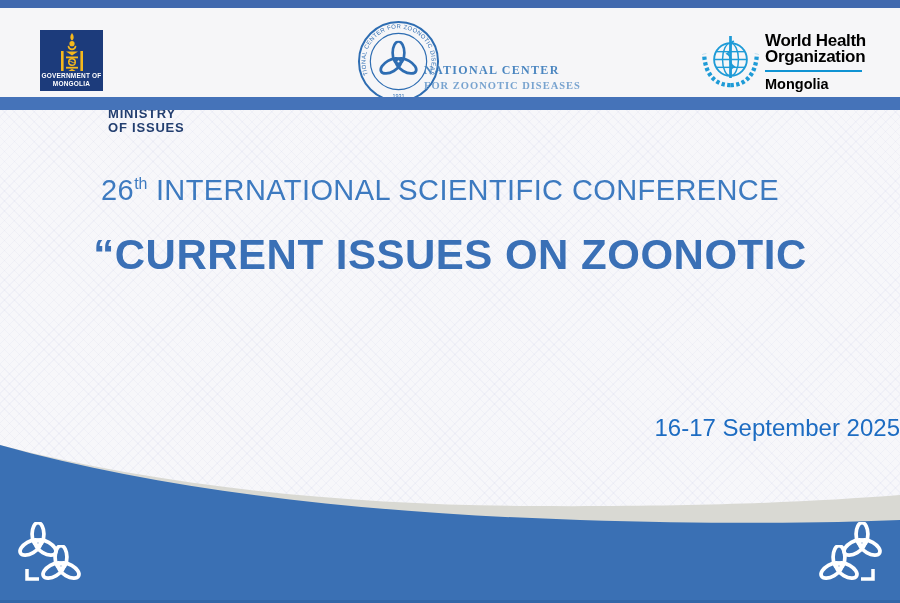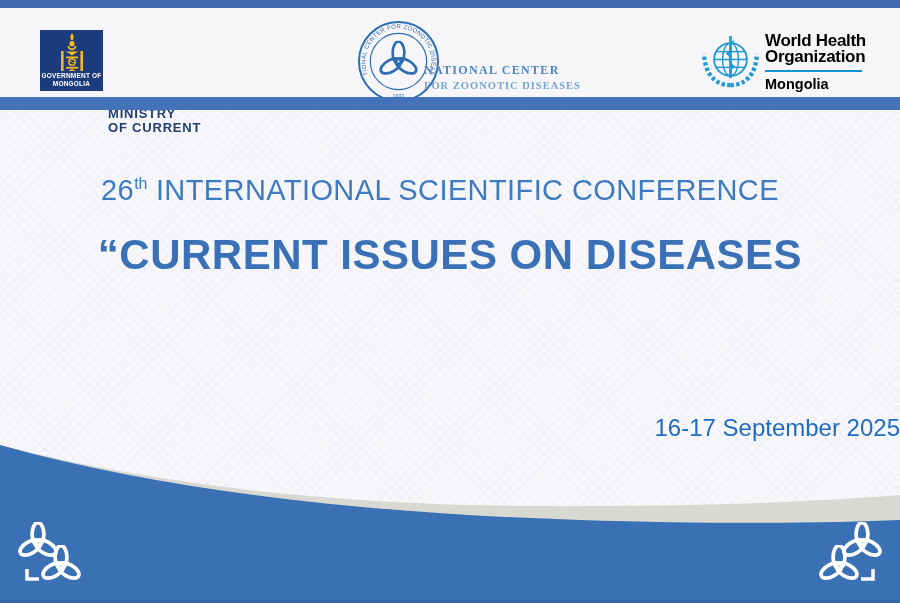--- a/index.html
+++ b/index.html
@@ -82,21 +82,21 @@
         <rect x="-6" y="13.8" width="12" height="1.8"></rect>
         <path d="M-6,19.5 L6,19.5 L0,15.8 Z"></path>
       </svg>
       <div class="moh-sq-text">
         <span>GOVERNMENT OF</span><br>
         <span>MONGOLIA</span>
       </div>
     </div>
     <div class="moh-name">
       <div>MINISTRY</div>
-      <div>OF CURRENT</div>
+      <div>OF ISSUES</div>
     </div>
 
     <svg class="nczd-seal" width="83" height="83" viewBox="-42 -42 84 84">
       <defs>
         <symbol id="knot" viewBox="-17 -17 34 34">
           <g fill="none">
             <ellipse cx="0" cy="-7.2" rx="4.8" ry="9.2"></ellipse>
             <ellipse cx="0" cy="-7.2" rx="4.8" ry="9.2" transform="rotate(120)"></ellipse>
             <ellipse cx="0" cy="-7.2" rx="4.8" ry="9.2" transform="rotate(240)"></ellipse>
           </g>
@@ -138,21 +138,21 @@
 
   </header>
 
   <div class="divider"></div>
 
   <main>
     <h2 class="conf-heading">
       <span>26</span><sup>th</sup><span> INTERNATIONAL SCIENTIFIC CONFERENCE</span>
     </h2>
     <h1 class="conf-title">
-      <span class="line">“CURRENT ISSUES ON DISEASES</span>
+      <span class="line">“CURRENT ISSUES ON ZOONOTIC</span>
     </h1>
     <div class="date-block">
       <div>16-17 September 2025</div>
     </div>
   </main>
 
   <svg class="wave" width="900" height="160" viewBox="0 0 900 160">
     <path d="M0,2 C170,46 360,62 530,63 C700,64 810,59 900,52 L900,160 L0,160 Z" fill="#d9d9d3"></path>
     <path d="M0,2 C180,52 390,71 580,77 C720,81.5 830,80 900,77 L900,160 L0,160 Z" fill="#3a70b4"></path>
     <rect x="0" y="157" width="900" height="3" fill="#2d5f9f" opacity="0.6"></rect>

